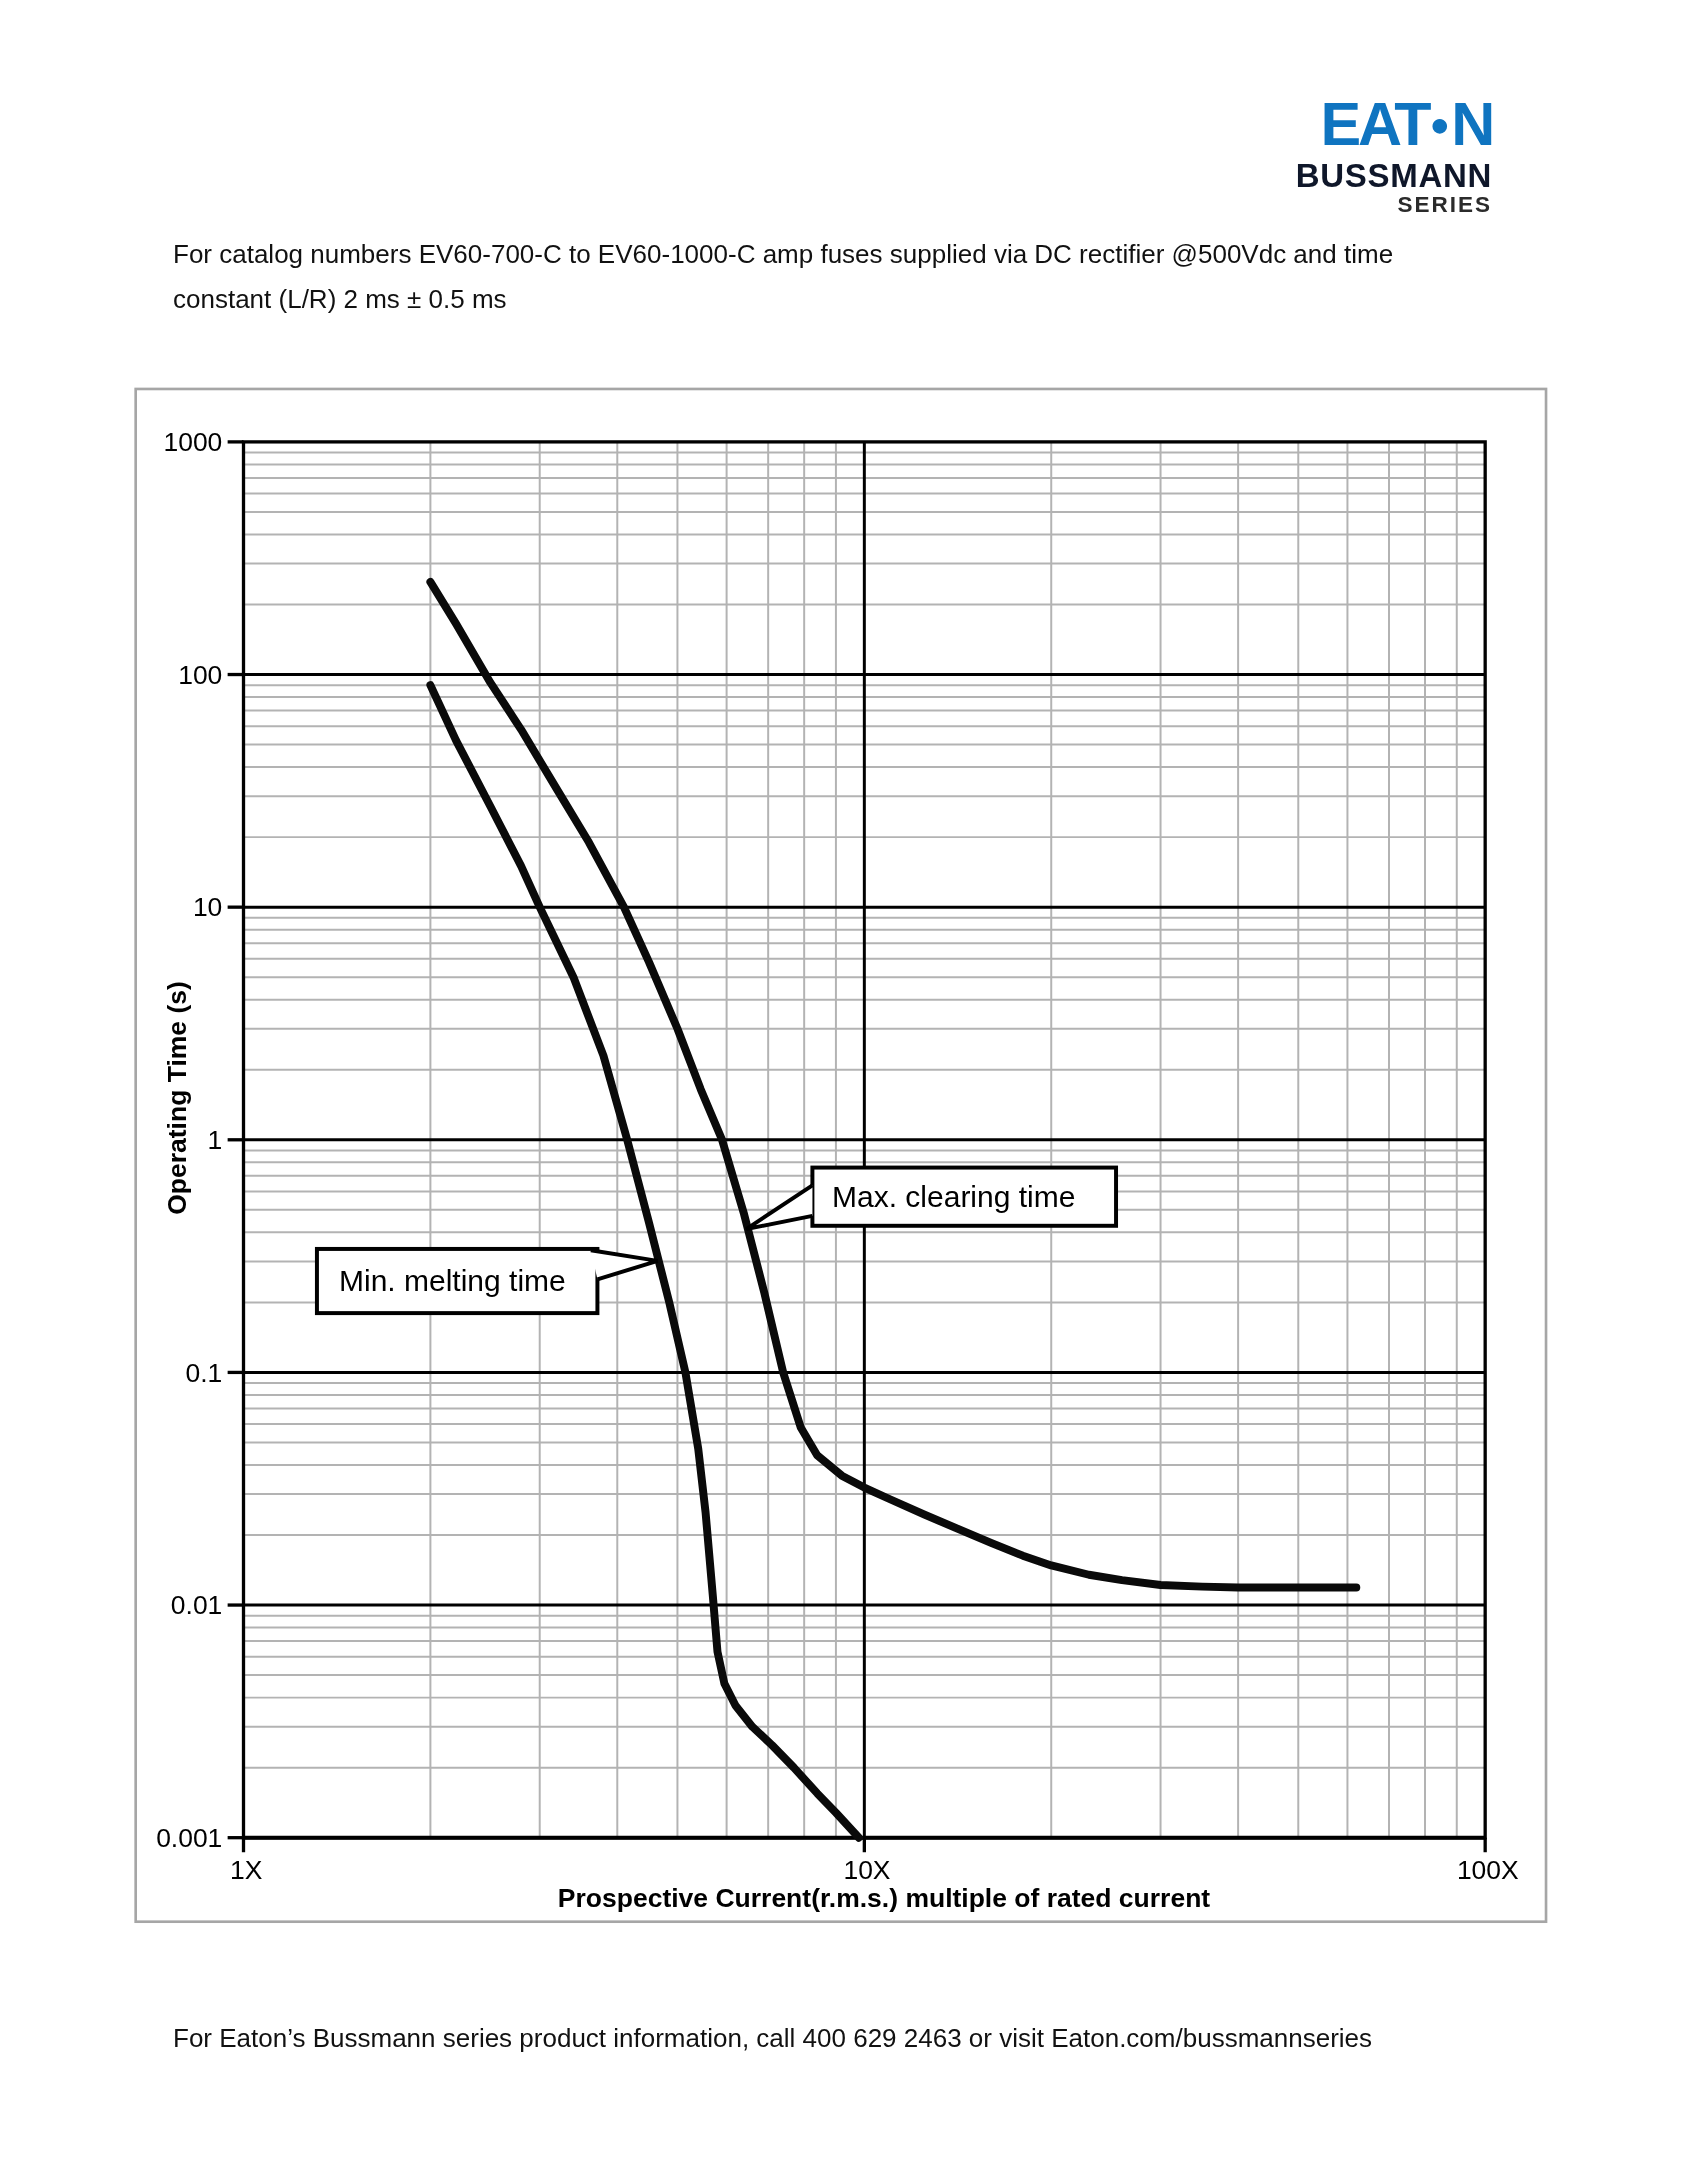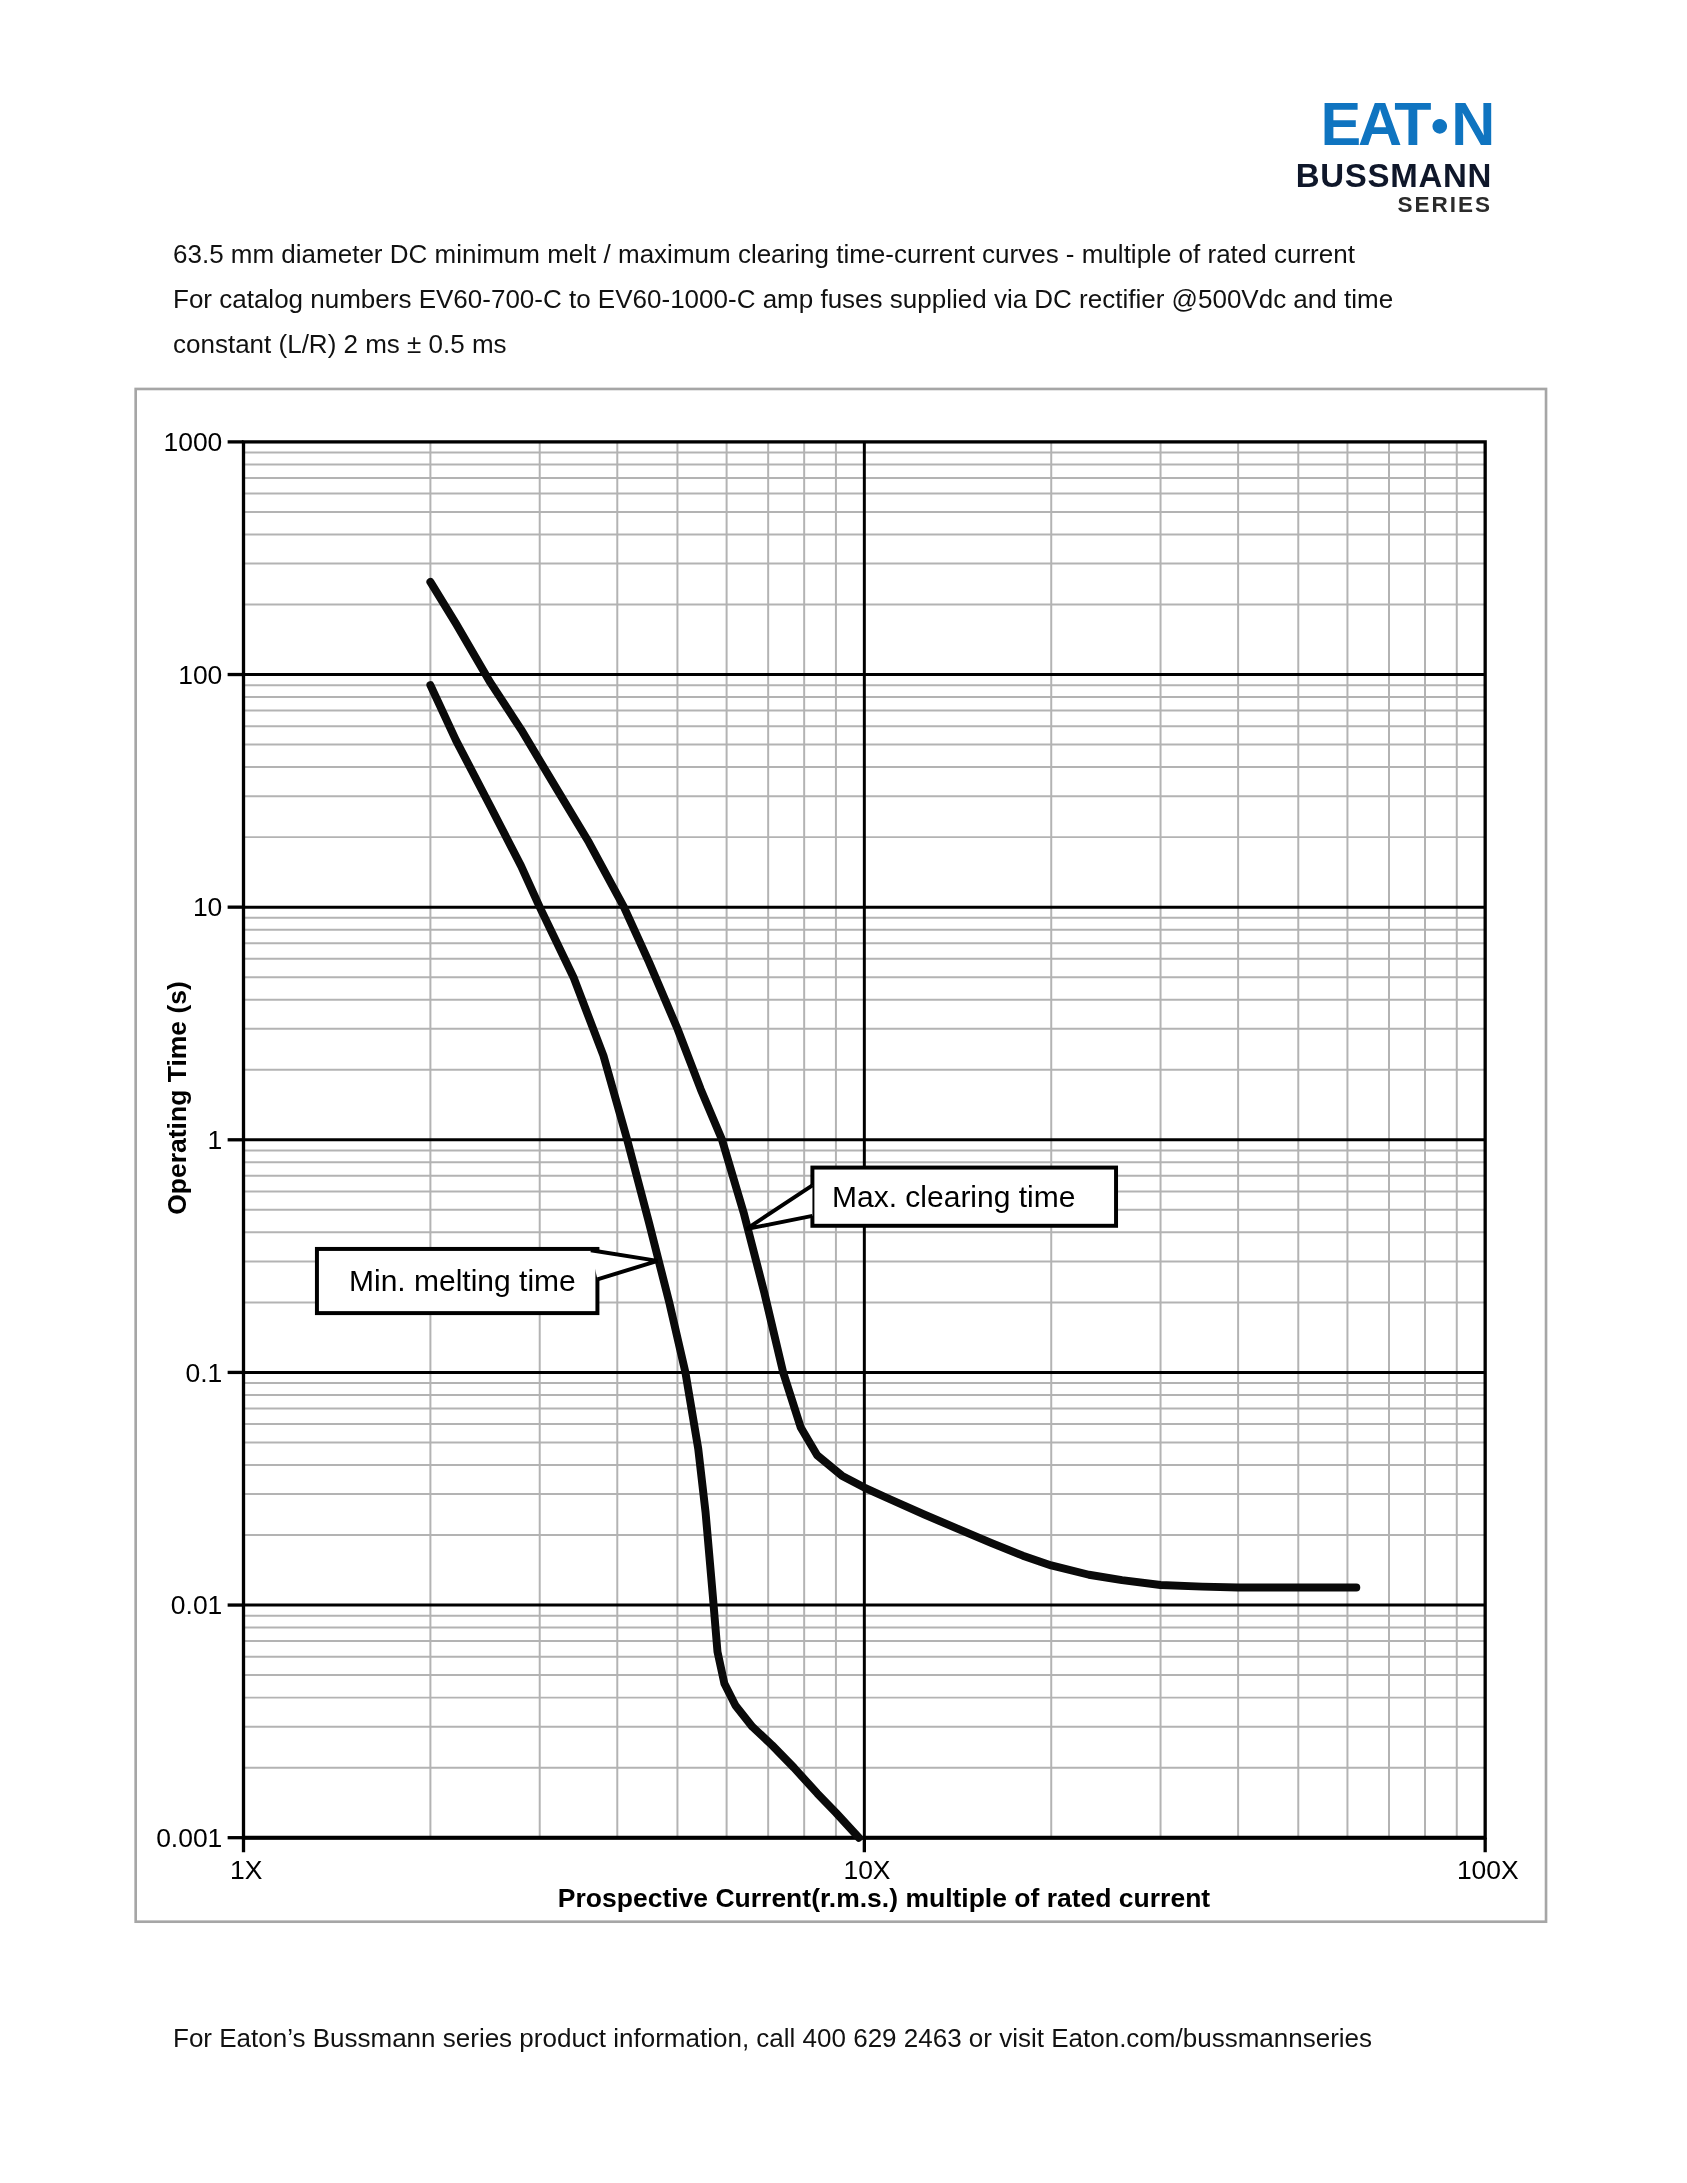--- a/index.html
+++ b/index.html
@@ -27,21 +27,21 @@
   }
   .x-axis-title{
     position:absolute;left:864px;top:1883px;transform:translate(-50%,0);
     font-weight:700;font-size:26.5px;white-space:nowrap;color:#000;margin-left:20px;
   }
   .callout-label{
     position:absolute;font-size:30px;color:#000;white-space:nowrap;
     display:flex;align-items:center;
   }
   .callout-max{left:832px;top:1168px;width:284px;height:58px;}
-  .callout-min{left:349px;top:1249px;width:261px;height:64px;}
+  .callout-min{left:339px;top:1249px;width:261px;height:64px;}
 </style>
 </head>
 <body>
 
 <svg id="chart-svg" class="svg-layer" width="1687" height="2183" viewBox="0 0 2550 3300">
     <rect x="205" y="588" width="2132" height="2317" fill="#ffffff" stroke="#a6a6a6" stroke-width="4"></rect>
     <line x1="368" y1="2672.137784858167" x2="2245" y2="2672.137784858167" stroke="#b3b3b3" stroke-width="3"></line>
     <line x1="368" y1="2610.2123587569185" x2="2245" y2="2610.2123587569185" stroke="#b3b3b3" stroke-width="3"></line>
     <line x1="368" y1="2566.275569716333" x2="2245" y2="2566.275569716333" stroke="#b3b3b3" stroke-width="3"></line>
     <line x1="368" y1="2532.195548475167" x2="2245" y2="2532.195548475167" stroke="#b3b3b3" stroke-width="3"></line>
@@ -143,21 +143,20 @@
 
 <div class="logo-block">
   <div class="eaton-word" style="color: rgb(15, 116, 192);">
     <span>EAT</span><span class="dot">●</span><span>N</span>
   </div>
   <div class="bussmann-word">BUSSMANN</div>
   <div class="series-word">SERIES</div>
 </div>
 
 <div class="title-block">
-  <div>63.5 mm diameter DC minimum melt / maximum clearing time-current curves - multiple of rated current</div>
   <div>For catalog numbers EV60-700-C to EV60-1000-C amp fuses supplied via DC rectifier @500Vdc and time</div>
   <div>constant (L/R) 2 ms ± 0.5 ms</div>
 </div>
 
 <div class="y-axis-title">Operating Time (s)</div>
 <div class="x-axis-title">Prospective Current(r.m.s.) multiple of rated current</div>
 
 <div class="callout-label callout-max">Max. clearing time</div>
 <div class="callout-label callout-min">Min. melting time</div>
 

